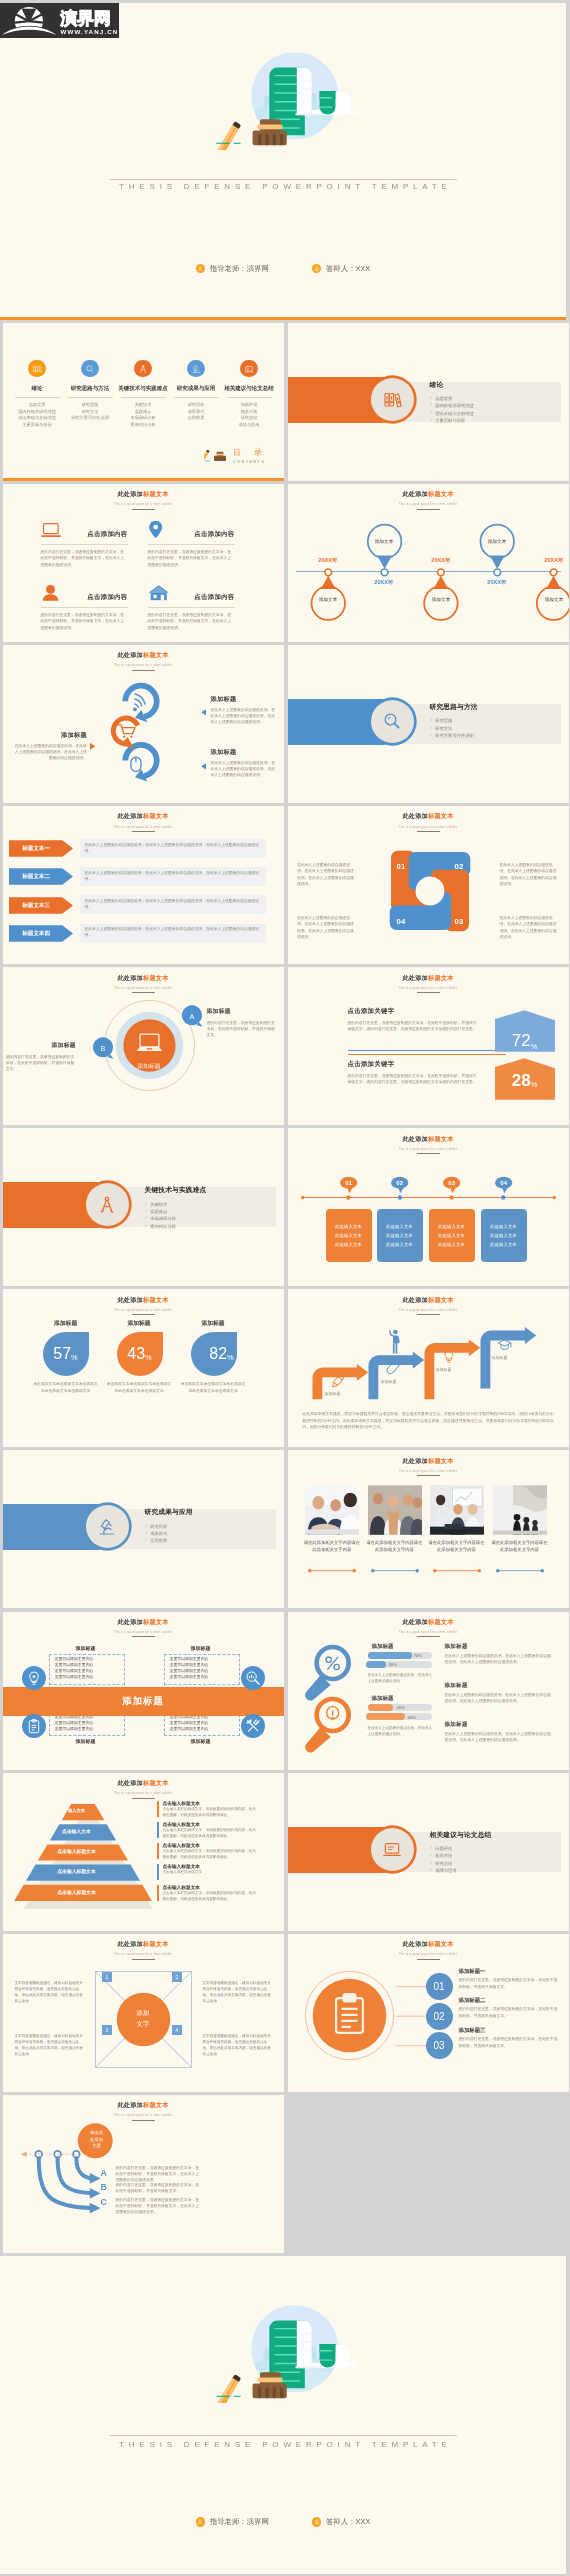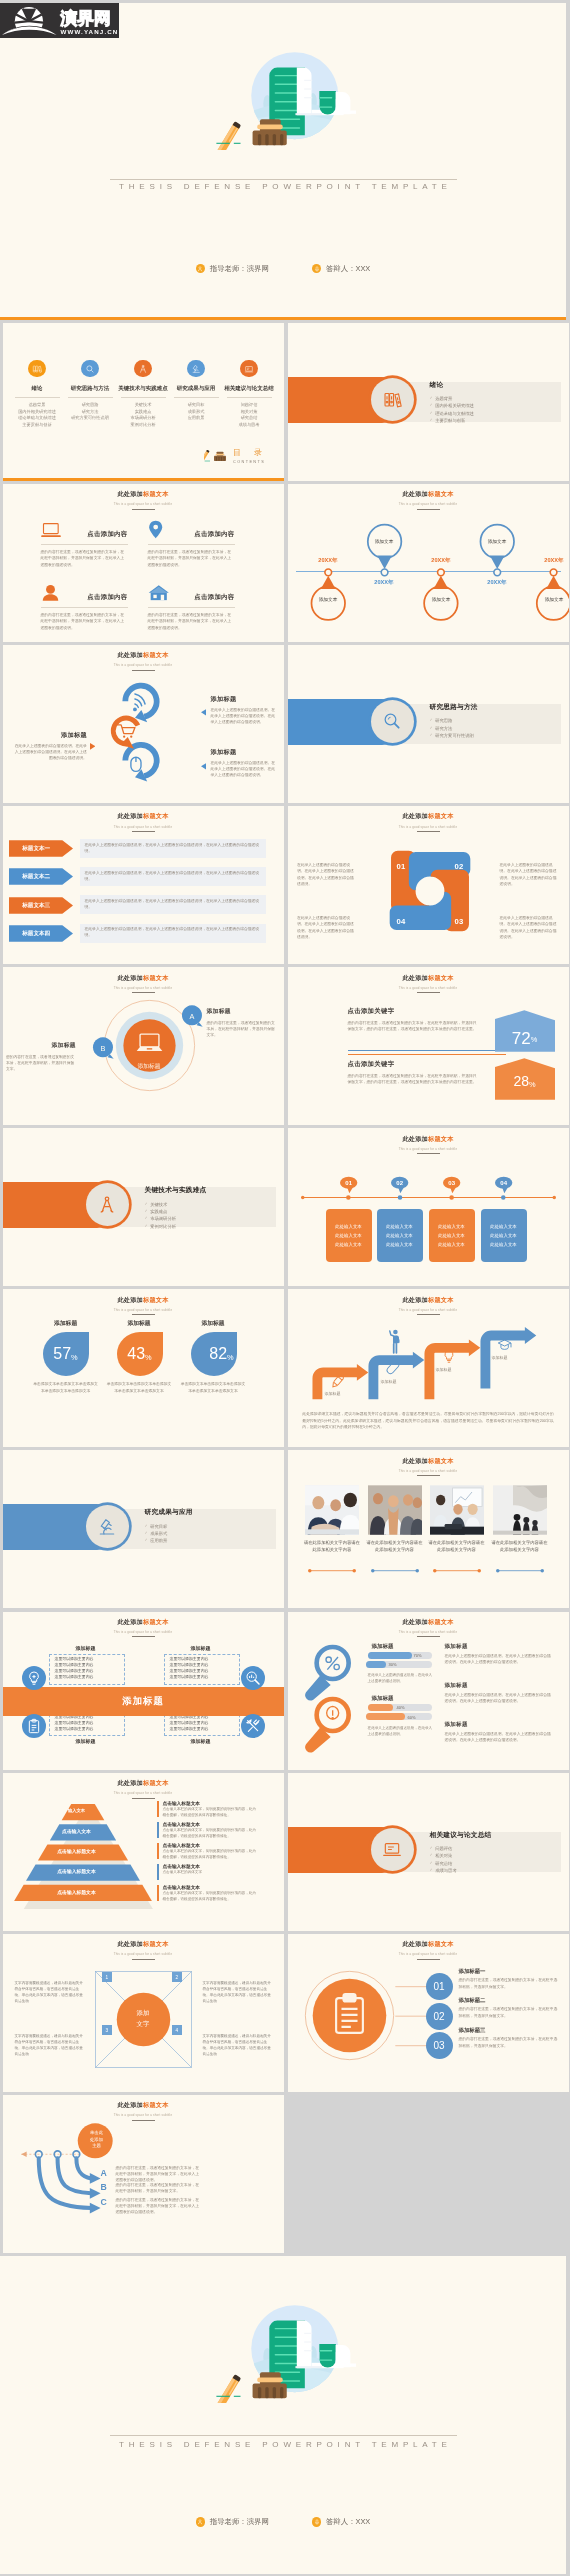--- a/index.html
+++ b/index.html
@@ -606,29 +606,29 @@
       </div>
       <div style="position:absolute;left:60px;top:83px;width:158px;height:1.2px;background:#5b93c7"></div>
       <div style="position:absolute;left:60px;top:93px;width:132px;">
         <div class="hTitle" style="font-size:6.4px">点击添加关键字</div>
         <div class="bodyTxt" style="margin-top:4px;width:130px">您的内容打在这里，或者通过复制您的文本后，在此框中选择粘贴，并选择只保留文字，您的内容打在这里，或者通过复制您的文本后您的内容打在这里。</div>
       </div>
       <div style="position:absolute;left:60px;top:87px;width:158px;height:1.2px;background:#ef8137"></div>
       <svg style="position:absolute;left:207px;top:43px;" width="60" height="42" viewBox="0 0 90 62">
           <path d="M0 13 L44 0 L90 15 V62 H0 Z" fill="#7cabd9"></path>
         </svg>
-      <div style="position:absolute;left:207px;top:62px;width:60px;height:36px;display:flex;align-items:flex-start;justify-content:center;">
+      <div style="position:absolute;left:207px;top:48px;width:60px;height:36px;display:flex;align-items:flex-end;justify-content:center;">
           <span style="font-size:17px;color:#fff;font-weight:400">72</span>
           <span style="font-size:7.4px;color:#fff;margin-top:6px">%</span>
         </div>
       <svg style="position:absolute;left:207px;top:91px;" width="60" height="42" viewBox="0 0 90 62">
           <path d="M0 13 L44 0 L90 15 V62 H0 Z" fill="#f08a43"></path>
         </svg>
       <div style="position:absolute;left:207px;top:96px;width:60px;height:36px;display:flex;align-items:center;justify-content:center;">
-          <span style="font-size:14px;color:#fff;font-weight:400">28</span>
+          <span style="font-size:17px;color:#fff;font-weight:700">28</span>
           <span style="font-size:7.4px;color:#fff;margin-top:6px">%</span>
         </div>
     </div>
   </div>
   <div class="vsp"></div>
 
   <div class="row">
     <div class="half">
       <div class="secGrey" style="left:104px;right:8px;top:59px;height:40px;"></div>
       <div class="secBar" style="top:54px;background:#e8702a;border-radius:0 23px 23px 0;width:117px;height:46px;"></div>

